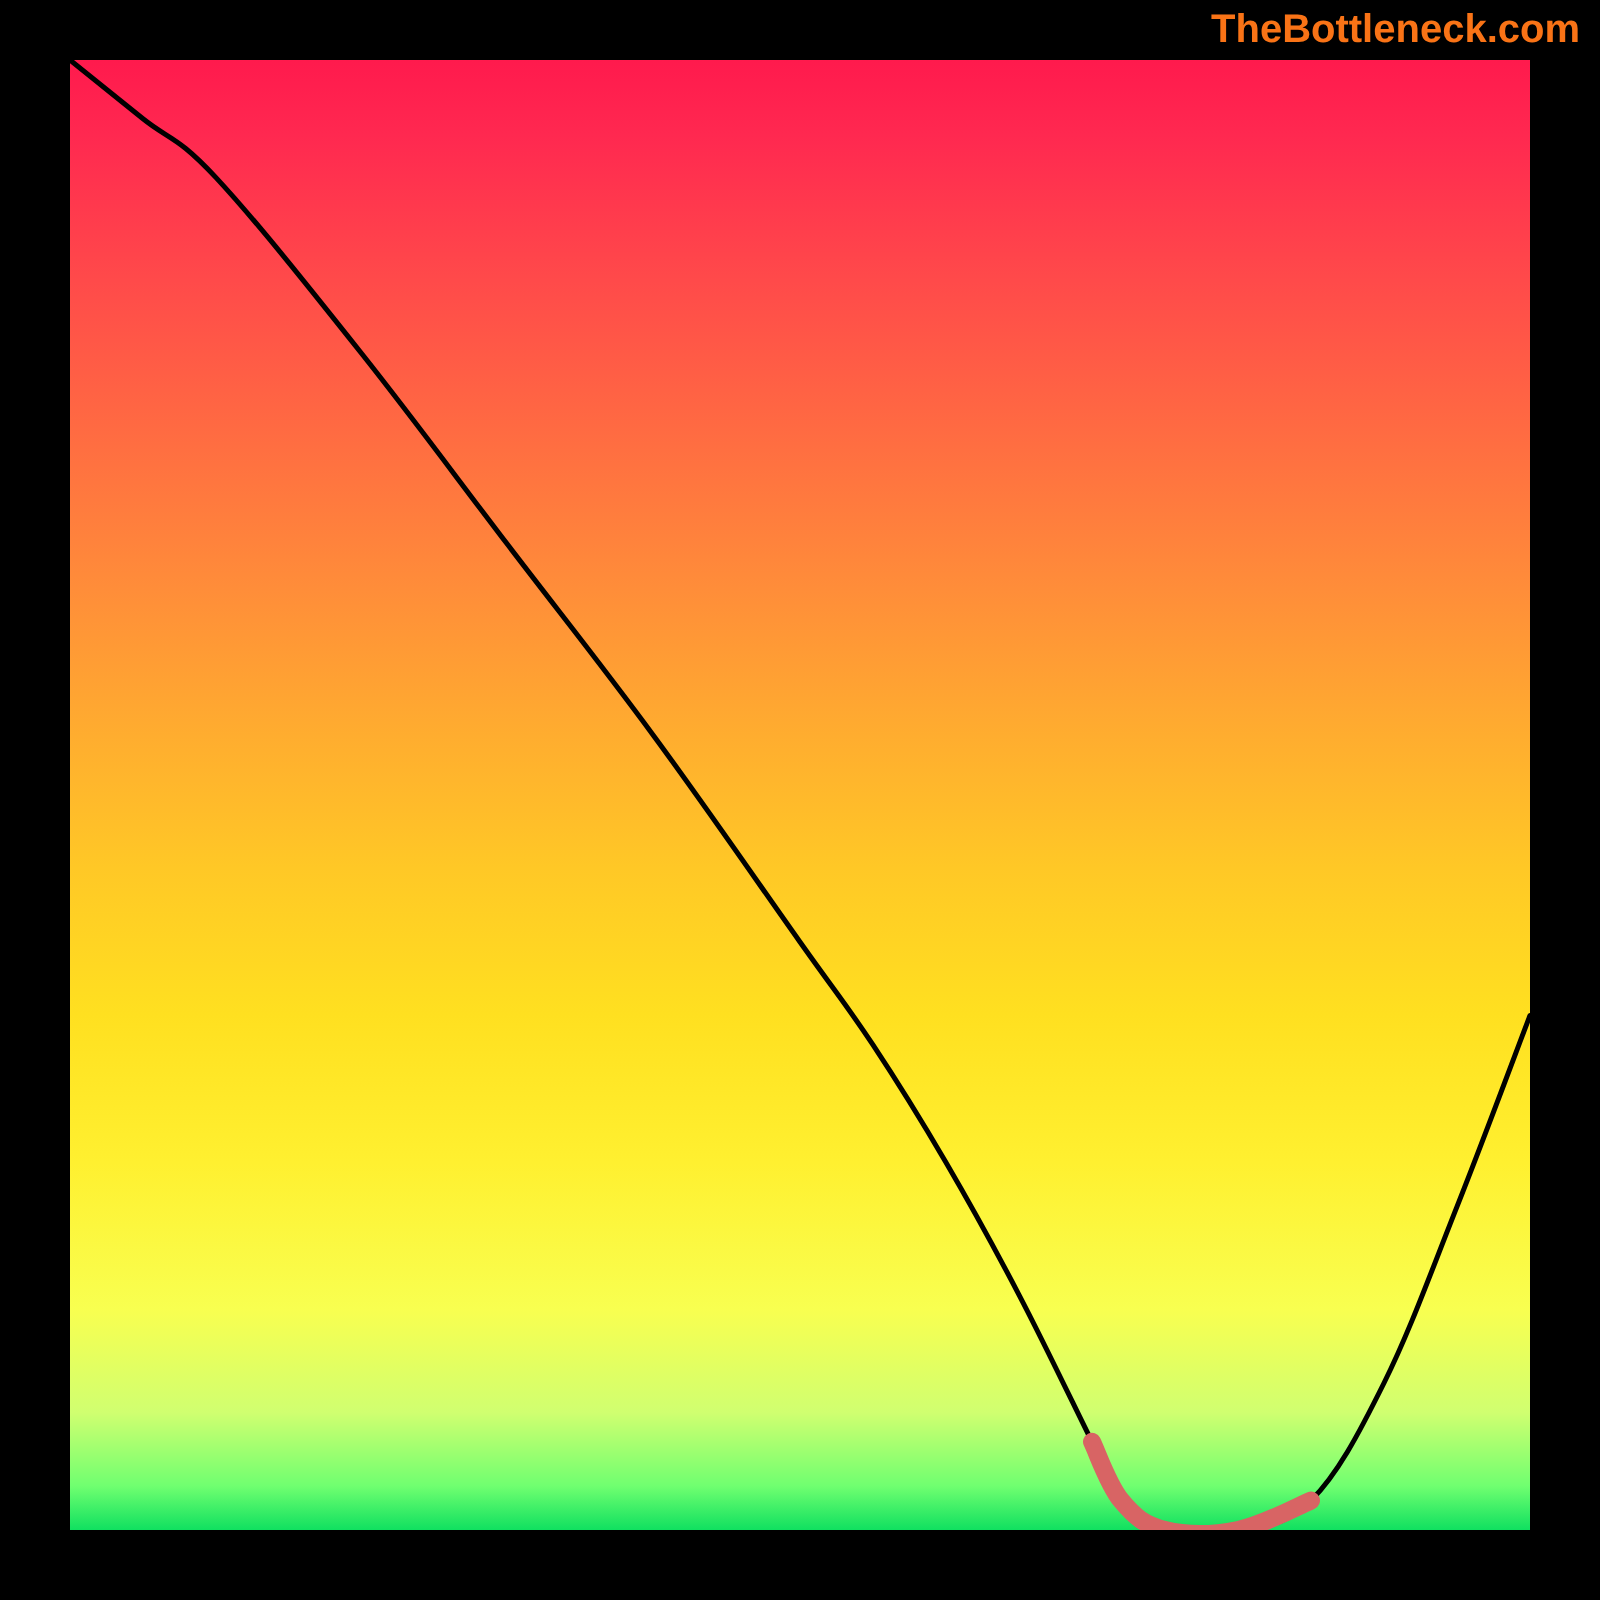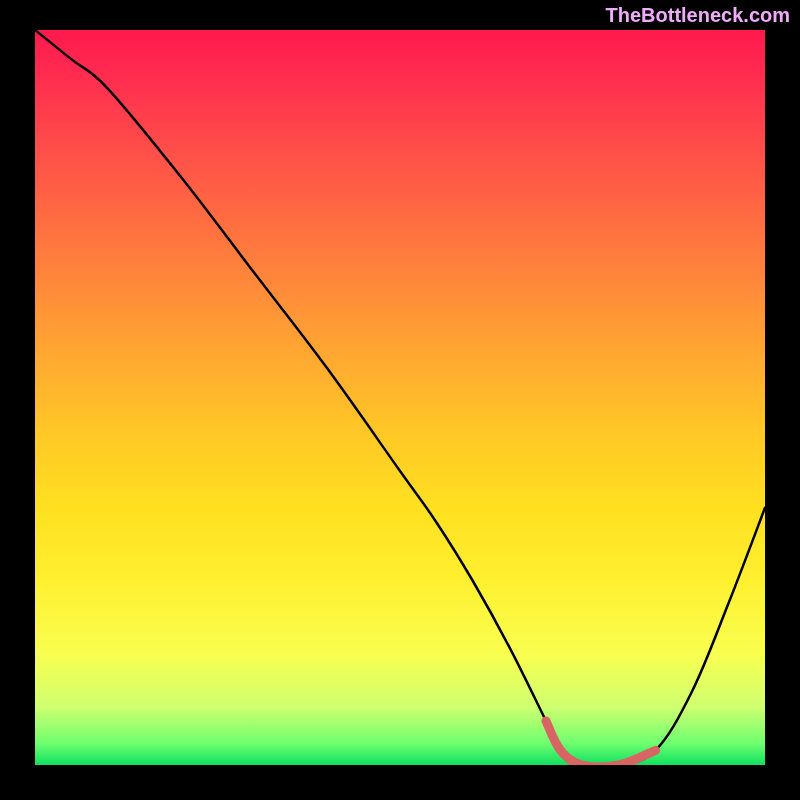--- a/index.html
+++ b/index.html
@@ -8,21 +8,21 @@
     height: 800px;
     background: #000;
     position: relative;
     overflow: hidden;
     font-family: Arial, sans-serif;
   }
   .watermark {
     position: absolute;
     top: 4px;
     right: 10px;
-    color: #f0abfc;
+    color: #f97316;
     font-size: 20px;
     font-weight: bold;
     z-index: 10;
   }
   .plot-area {
     position: absolute;
     left: 35px;
     top: 30px;
     width: 730px;
     height: 735px;

